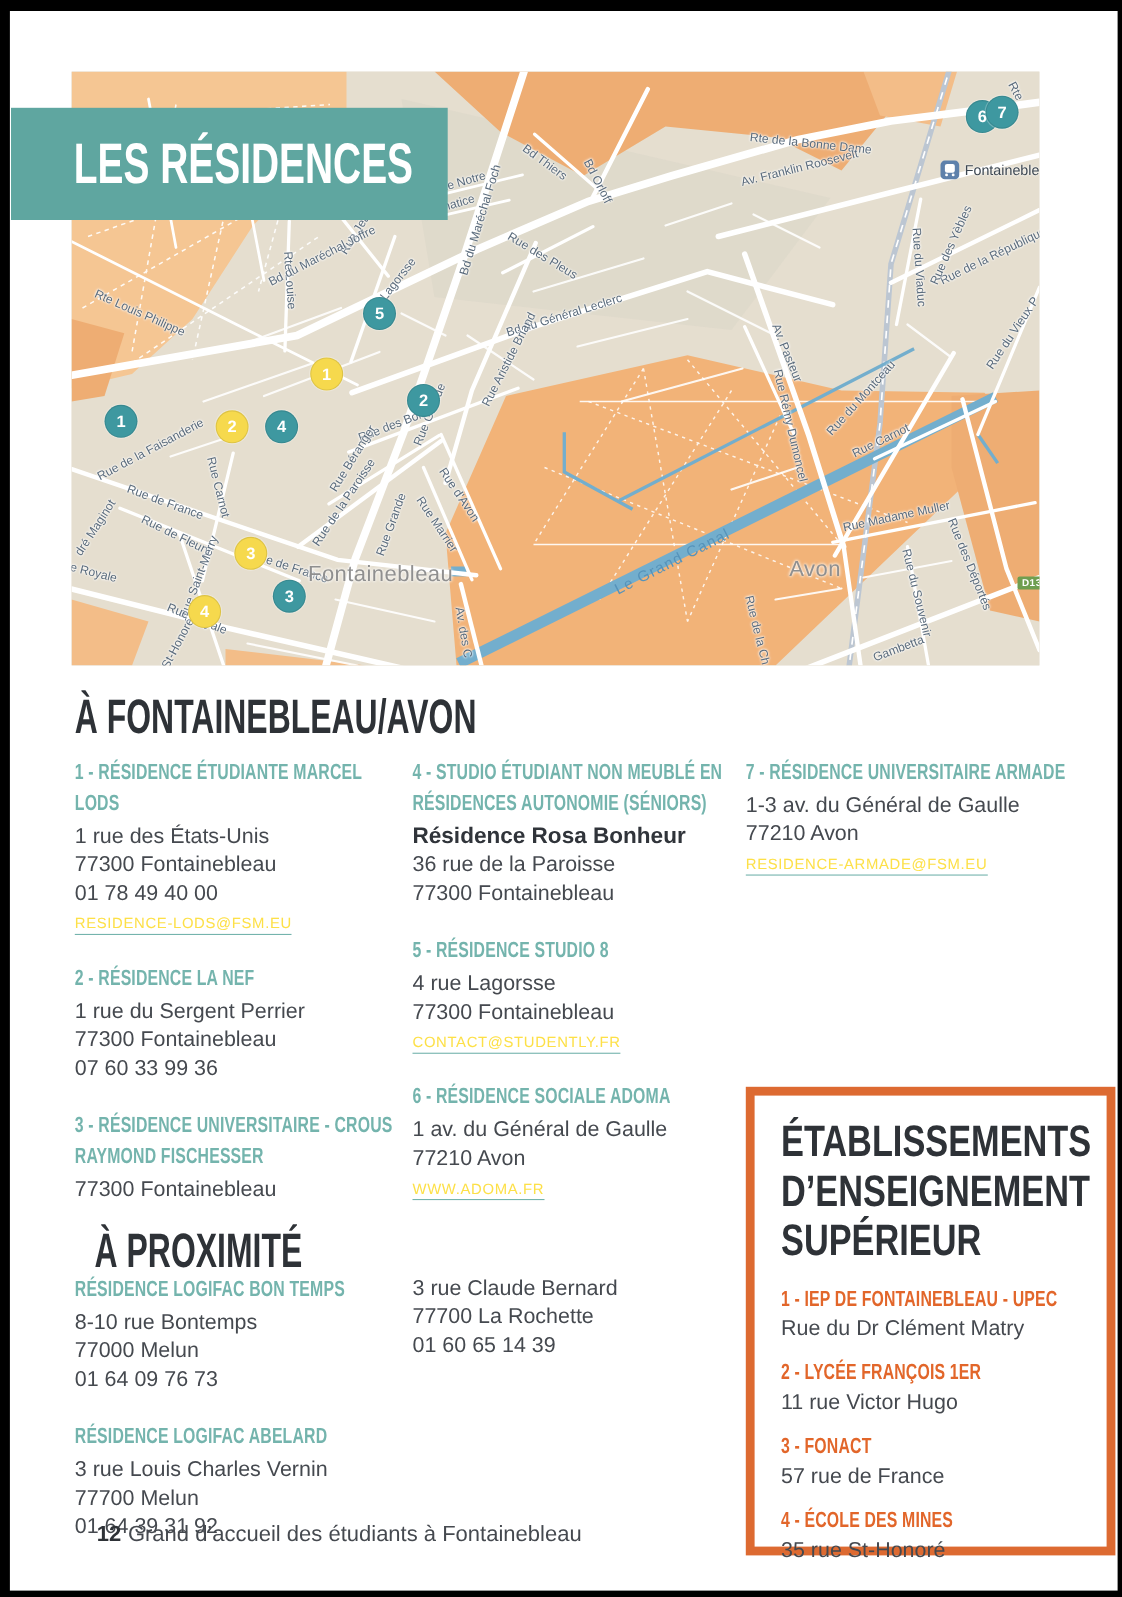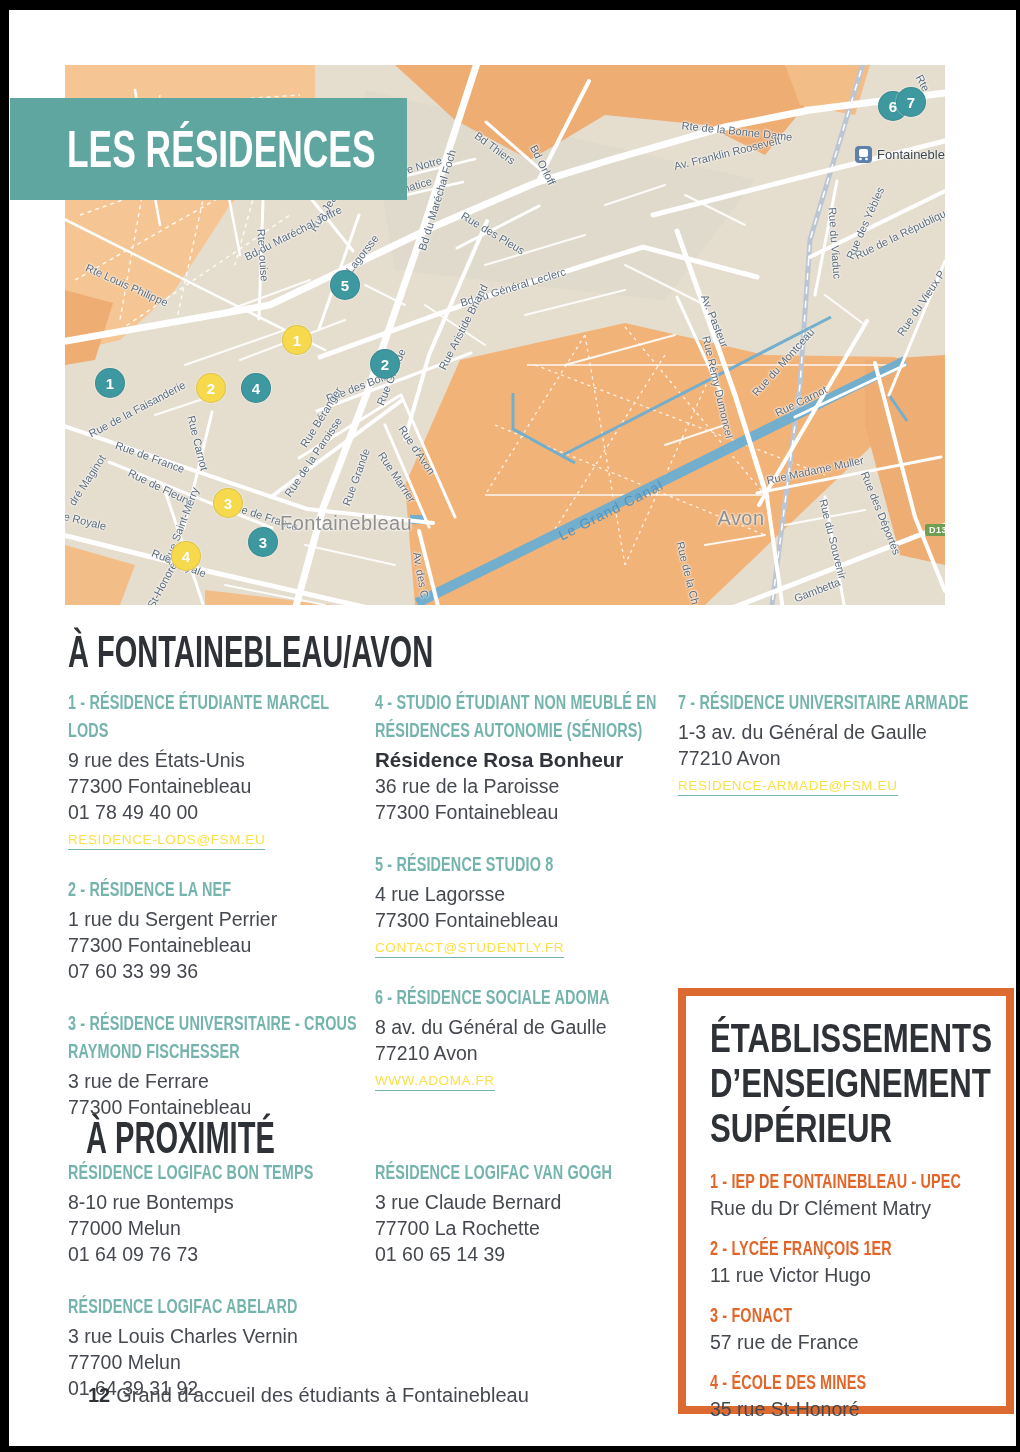--- a/index.html
+++ b/index.html
@@ -266,52 +266,51 @@
   <div class="abs head1">
     <span class="h-big cond sx66">À FONTAINEBLEAU/AVON</span>
   </div>
   <div class="abs head2">
     <span class="h-big cond sx66">À PROXIMITÉ</span>
   </div>
 
   <div class="col" style="left:68px;top:688px;width:296px;">
       <div class="res-item"><div class="res-name">
           <span class="cond sx72">1 - RÉSIDENCE ÉTUDIANTE MARCEL LODS</span>
-        </div><div class="res-line">9 rue des États-Unis</div><div class="res-line">77300 Fontainebleau</div><div class="res-line">01 78 49 40 00</div><a class="res-link">RESIDENCE-LODS@FSM.EU</a></div>
+        </div><div class="res-line">1 rue des États-Unis</div><div class="res-line">77300 Fontainebleau</div><div class="res-line">01 78 49 40 00</div><a class="res-link">RESIDENCE-LODS@FSM.EU</a></div>
       <div class="res-item">
         <div class="res-name">
           <span class="cond sx72">2 - RÉSIDENCE LA NEF</span>
         </div>
         <div class="res-line">1 rue du Sergent Perrier</div>
         <div class="res-line">77300 Fontainebleau</div>
         <div class="res-line">07 60 33 99 36</div>
       </div>
       <div class="res-item">
         <div class="res-name">
           <span class="cond sx72">3 - RÉSIDENCE UNIVERSITAIRE - CROUS RAYMOND FISCHESSER</span>
         </div>
-        <div class="res-line">3 rue de Ferrare</div>
         <div class="res-line">77300 Fontainebleau</div>
       </div>
     </div>
   <div class="col" style="left:375px;top:688px;width:296px;">
       <div class="res-item">
         <div class="res-name">
           <span class="cond sx72">4 - STUDIO ÉTUDIANT NON MEUBLÉ EN RÉSIDENCES AUTONOMIE (SÉNIORS)</span>
         </div>
         <div class="res-bold">Résidence Rosa Bonheur</div>
         <div class="res-line">36 rue de la Paroisse</div>
         <div class="res-line">77300 Fontainebleau</div>
       </div>
       <div class="res-item"><div class="res-name">
           <span class="cond sx72">5 - RÉSIDENCE STUDIO 8</span>
         </div><div class="res-line">4 rue Lagorsse</div><div class="res-line">77300 Fontainebleau</div><a class="res-link">CONTACT@STUDENTLY.FR</a></div>
       <div class="res-item"><div class="res-name">
           <span class="cond sx72">6 - RÉSIDENCE SOCIALE ADOMA</span>
-        </div><div class="res-line">8 av. du Général de Gaulle</div><div class="res-line">77210 Avon</div><a class="res-link">WWW.ADOMA.FR</a></div>
+        </div><div class="res-line">1 av. du Général de Gaulle</div><div class="res-line">77210 Avon</div><a class="res-link">WWW.ADOMA.FR</a></div>
     </div>
   <div class="col" style="left:678px;top:688px;width:300px;">
       <div class="res-item"><div class="res-name">
           <span class="cond sx72">7 - RÉSIDENCE UNIVERSITAIRE ARMADE</span>
         </div><div class="res-line">1-3 av. du Général de Gaulle</div><div class="res-line">77210 Avon</div><a class="res-link">RESIDENCE-ARMADE@FSM.EU</a></div>
     </div>
   <div class="col" style="left:68px;top:1158px;width:296px;">
       <div class="res-item">
         <div class="res-name">
           <span class="cond sx72">RÉSIDENCE LOGIFAC BON TEMPS</span>
@@ -324,23 +323,20 @@
         <div class="res-name">
           <span class="cond sx72">RÉSIDENCE LOGIFAC ABELARD</span>
         </div>
         <div class="res-line">3 rue Louis Charles Vernin</div>
         <div class="res-line">77700 Melun</div>
         <div class="res-line">01 64 39 31 92</div>
       </div>
     </div>
   <div class="col" style="left:375px;top:1158px;width:296px;">
       <div class="res-item">
-        <div class="res-name">
-          <span class="cond sx72">RÉSIDENCE LOGIFAC VAN GOGH</span>
-        </div>
         <div class="res-line">3 rue Claude Bernard</div>
         <div class="res-line">77700 La Rochette</div>
         <div class="res-line">01 60 65 14 39</div>
       </div>
     </div>
 
   <div class="obox abs">
     <div class="box-title cond sx78" id="box-title">
         <div>ÉTABLISSEMENTS</div>
         <div>D’ENSEIGNEMENT</div>

